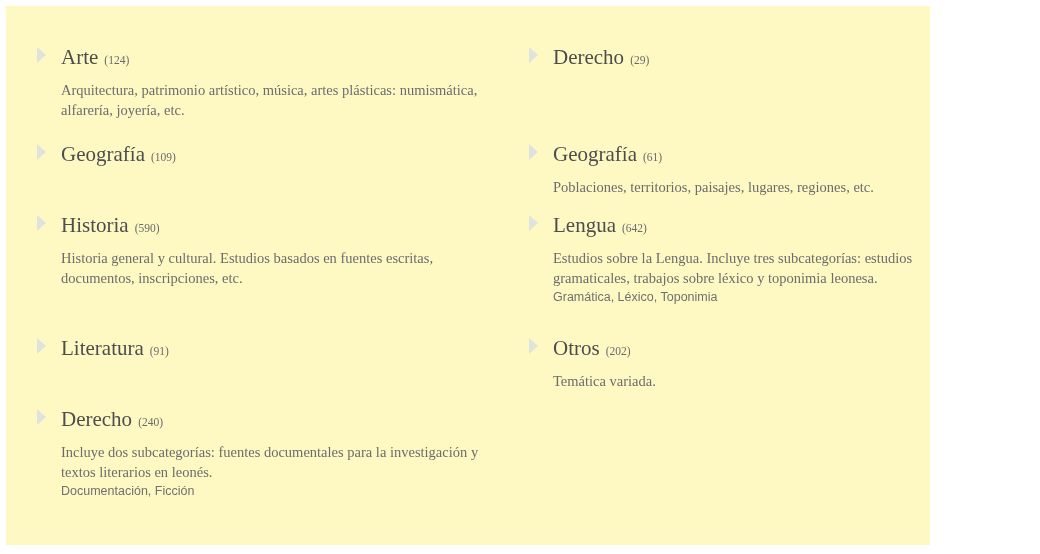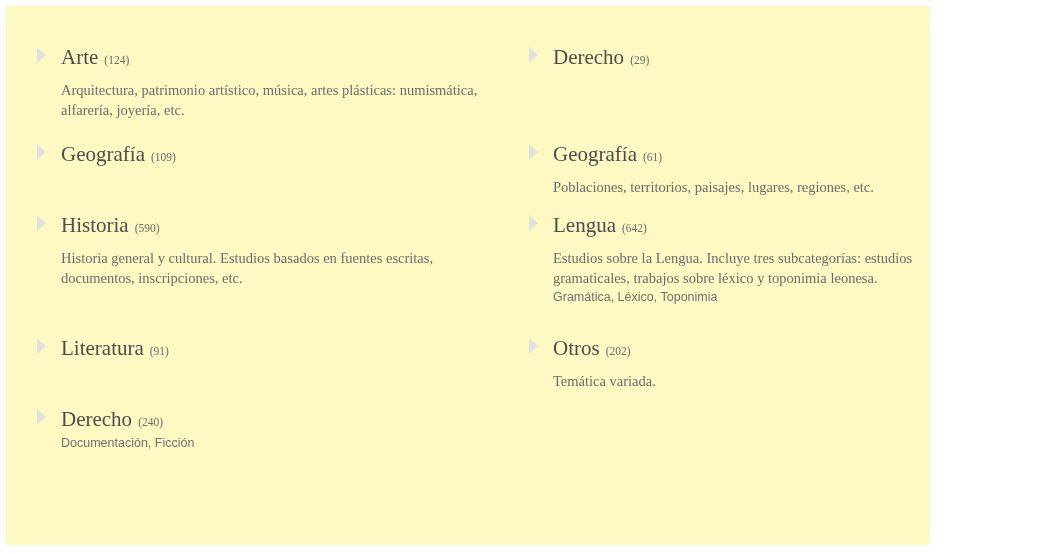--- a/index.html
+++ b/index.html
@@ -83,20 +83,21 @@
     </div>
   </div>
 
   <div class="cat" style="left:31px; top:402px;">
     <span class="tri"></span>
     <div class="body">
       <div class="title-row">
         <a class="title">Derecho</a>
         <span class="count">(240)</span>
       </div>
+      <div class="desc">Incluye dos subcategorías: fuentes documentales para la investigación y textos literarios en leonés.</div>
       <div class="subs">
         <a class="sub-link">Documentación</a><span>, </span><a class="sub-link">Ficción</a>
       </div>
     </div>
   </div>
 
   <div class="cat" style="left:523px; top:40px;">
     <span class="tri"></span>
     <div class="body">
       <div class="title-row">

